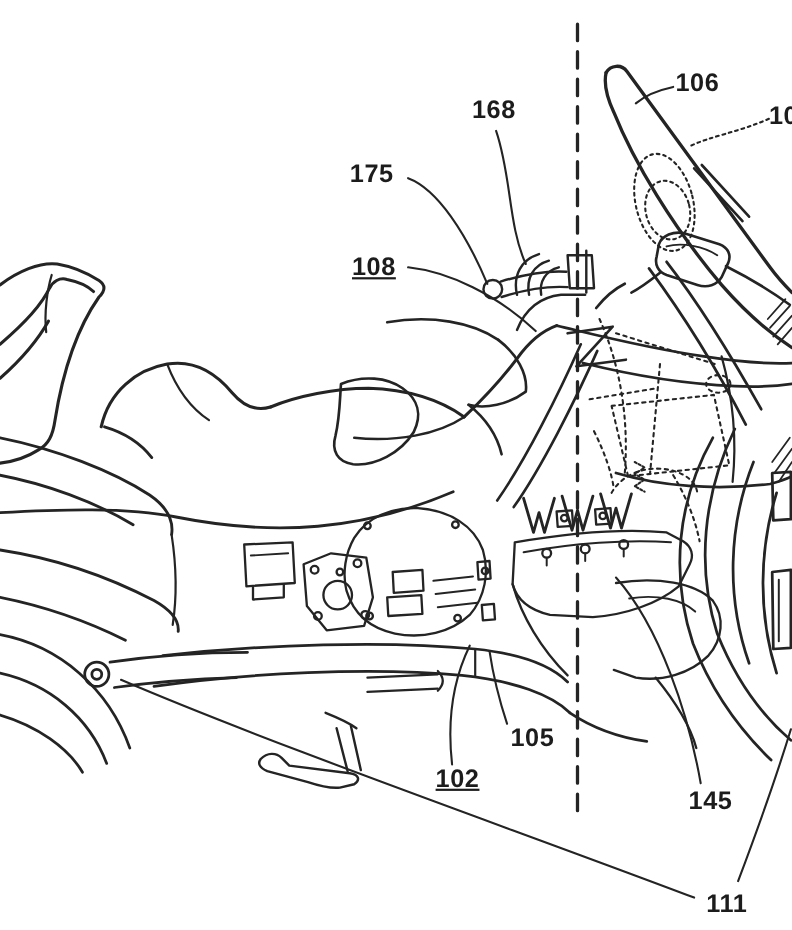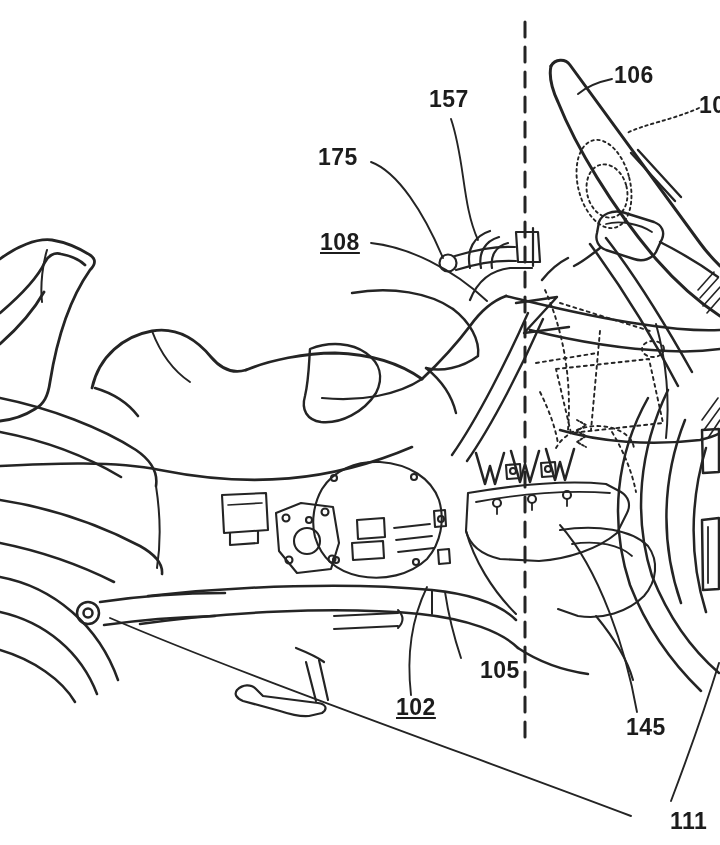--- a/index.html
+++ b/index.html
@@ -18,24 +18,24 @@
     color:#1c1c1c;
     letter-spacing:0.5px;
     white-space:nowrap;
     user-select:none;
   }
   .l104{left:429px;top:88px;}
   .l103{left:318px;top:146px;}
   .l108{left:320px;top:231px;text-decoration:underline;}
   .l106{left:614px;top:64px;text-align:right;}
   .l107{left:699px;top:94px;}
-  .l105{left:480px;top:659px;text-align:center;}
+  .l105{left:464px;top:659px;text-align:center;}
   .l102{left:396px;top:696px;text-decoration:underline;}
   .l101{left:626px;top:716px;}
-  .l111{left:670px;top:810px;}
+  .l111{left:642px;top:810px;}
 </style>
 </head>
 <body>
 
 <div id="stage">
 
 <svg width="720" height="845" viewBox="0 0 720 845">
   <g fill="none" stroke="#242424" stroke-width="2.3" stroke-linecap="round" stroke-linejoin="round">
 
     <g>
@@ -224,21 +224,21 @@
       <path d="M 461 658 C 453 634 448 612 445 592"></path>
       <path d="M 411 695 C 407 660 410 622 427 587"></path>
       <path d="M 637 712 C 626 650 600 570 560 525"></path>
       <path d="M 110 618 C 250 678 470 755 631 816"></path>
       <path d="M 671 801 C 688 756 703 715 719 663"></path>
     </g>
 
   </g>
 </svg>
 
-<div class="ref-label l104">157</div>
+<div class="ref-label l104">168</div>
 <div class="ref-label l103">175</div>
 <div class="ref-label l108">108</div>
 <div class="ref-label l106">106</div>
 <div class="ref-label l107">107</div>
 <div class="ref-label l105">105</div>
 <div class="ref-label l102">102</div>
 <div class="ref-label l101">145</div>
 <div class="ref-label l111">111</div>
 
 </div>

